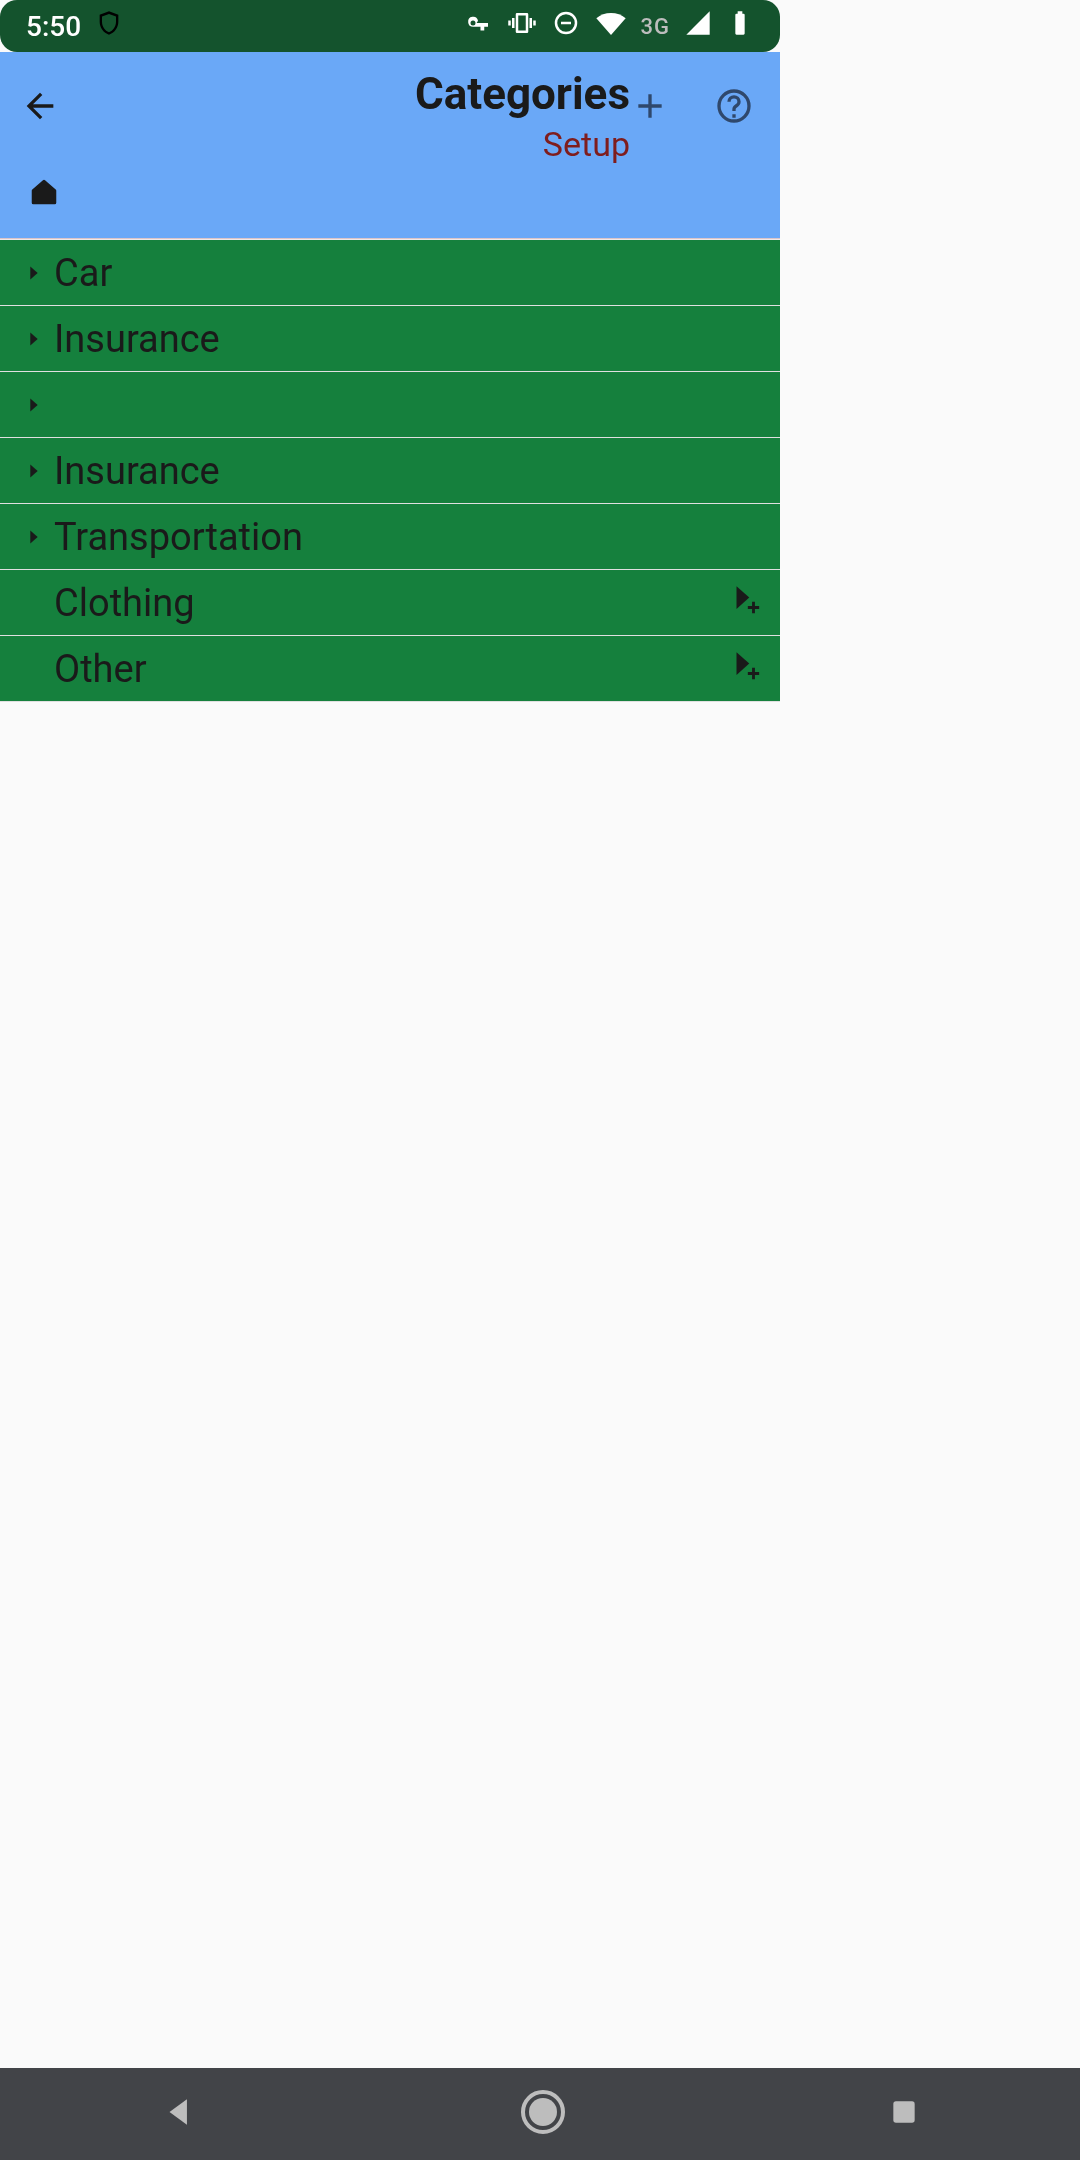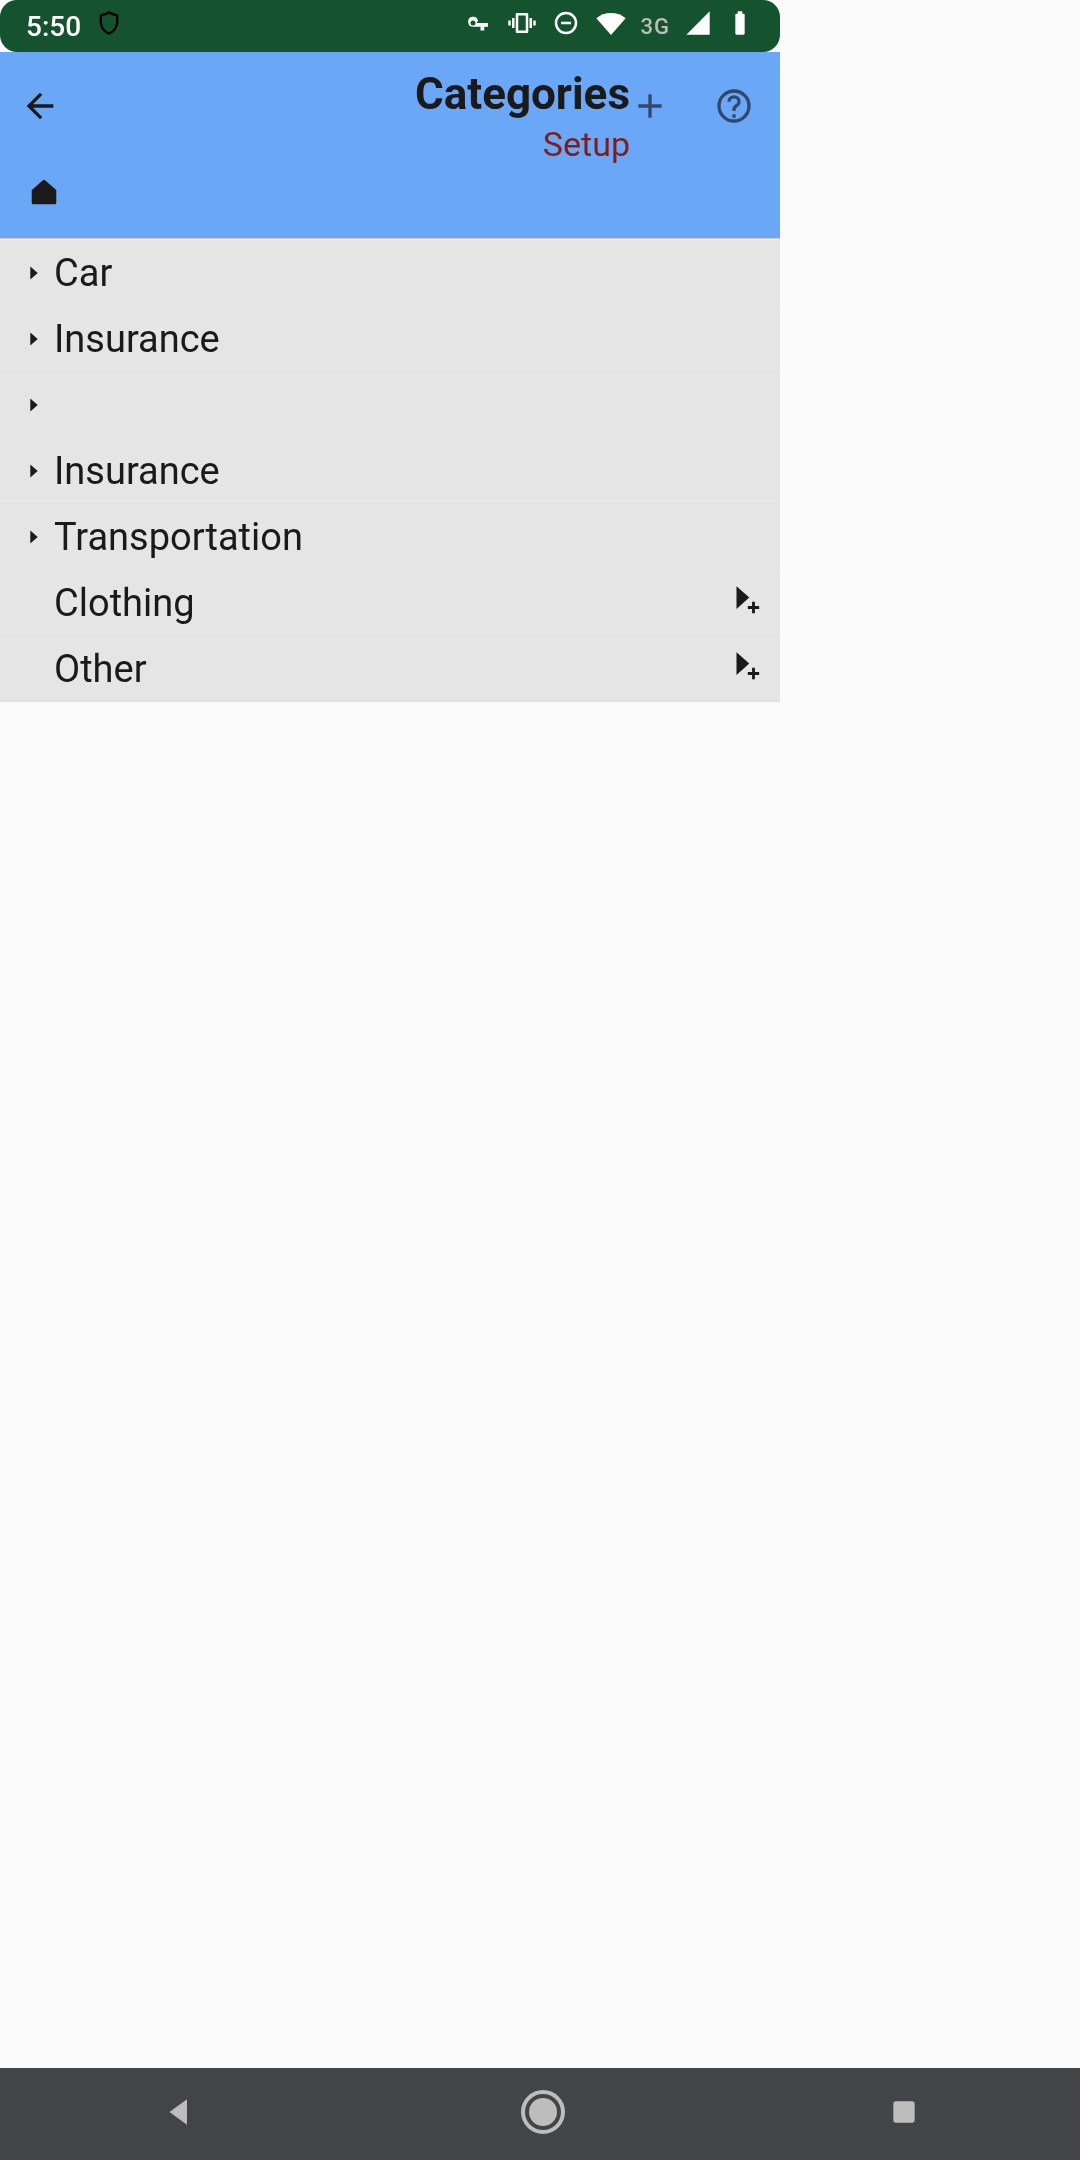--- a/index.html
+++ b/index.html
@@ -23,21 +23,21 @@
     .title { font-size:44px; font-weight:700; color:#1a1a1a; }
     .subtitle { font-size:34px; color:#7f1d1d; margin-top:4px; }
     .app-actions { display:flex; gap:44px; align-items:center; padding-top:20px; padding-right:6px;}
     .app-actions svg { fill:#2f486c; }
     .app-bar-row2 { padding:12px 28px 26px 28px; }
     .app-bar-row2 svg { fill:#1a1a1a; stroke:#1a1a1a; }
 
     .thin-shadow { height:2px; background:linear-gradient(#d0b3b8, transparent); }
 
     
-    .list { background:#e5e5e5; }
+    .list { background:#15803d; }
     .item {
       display:flex; align-items:center;
       height:66px; border-bottom:1px solid #e0e0e0;
       padding:0 14px 0 14px; font-size:38px; color:#1a1a1a;
     }
     .item .expand { width:40px; display:flex; justify-content:center; }
     .item .label { flex:1; }
     .item .trailing { padding-right:4px; }
     .chev-right svg { fill:#1a1a1a; }
 

